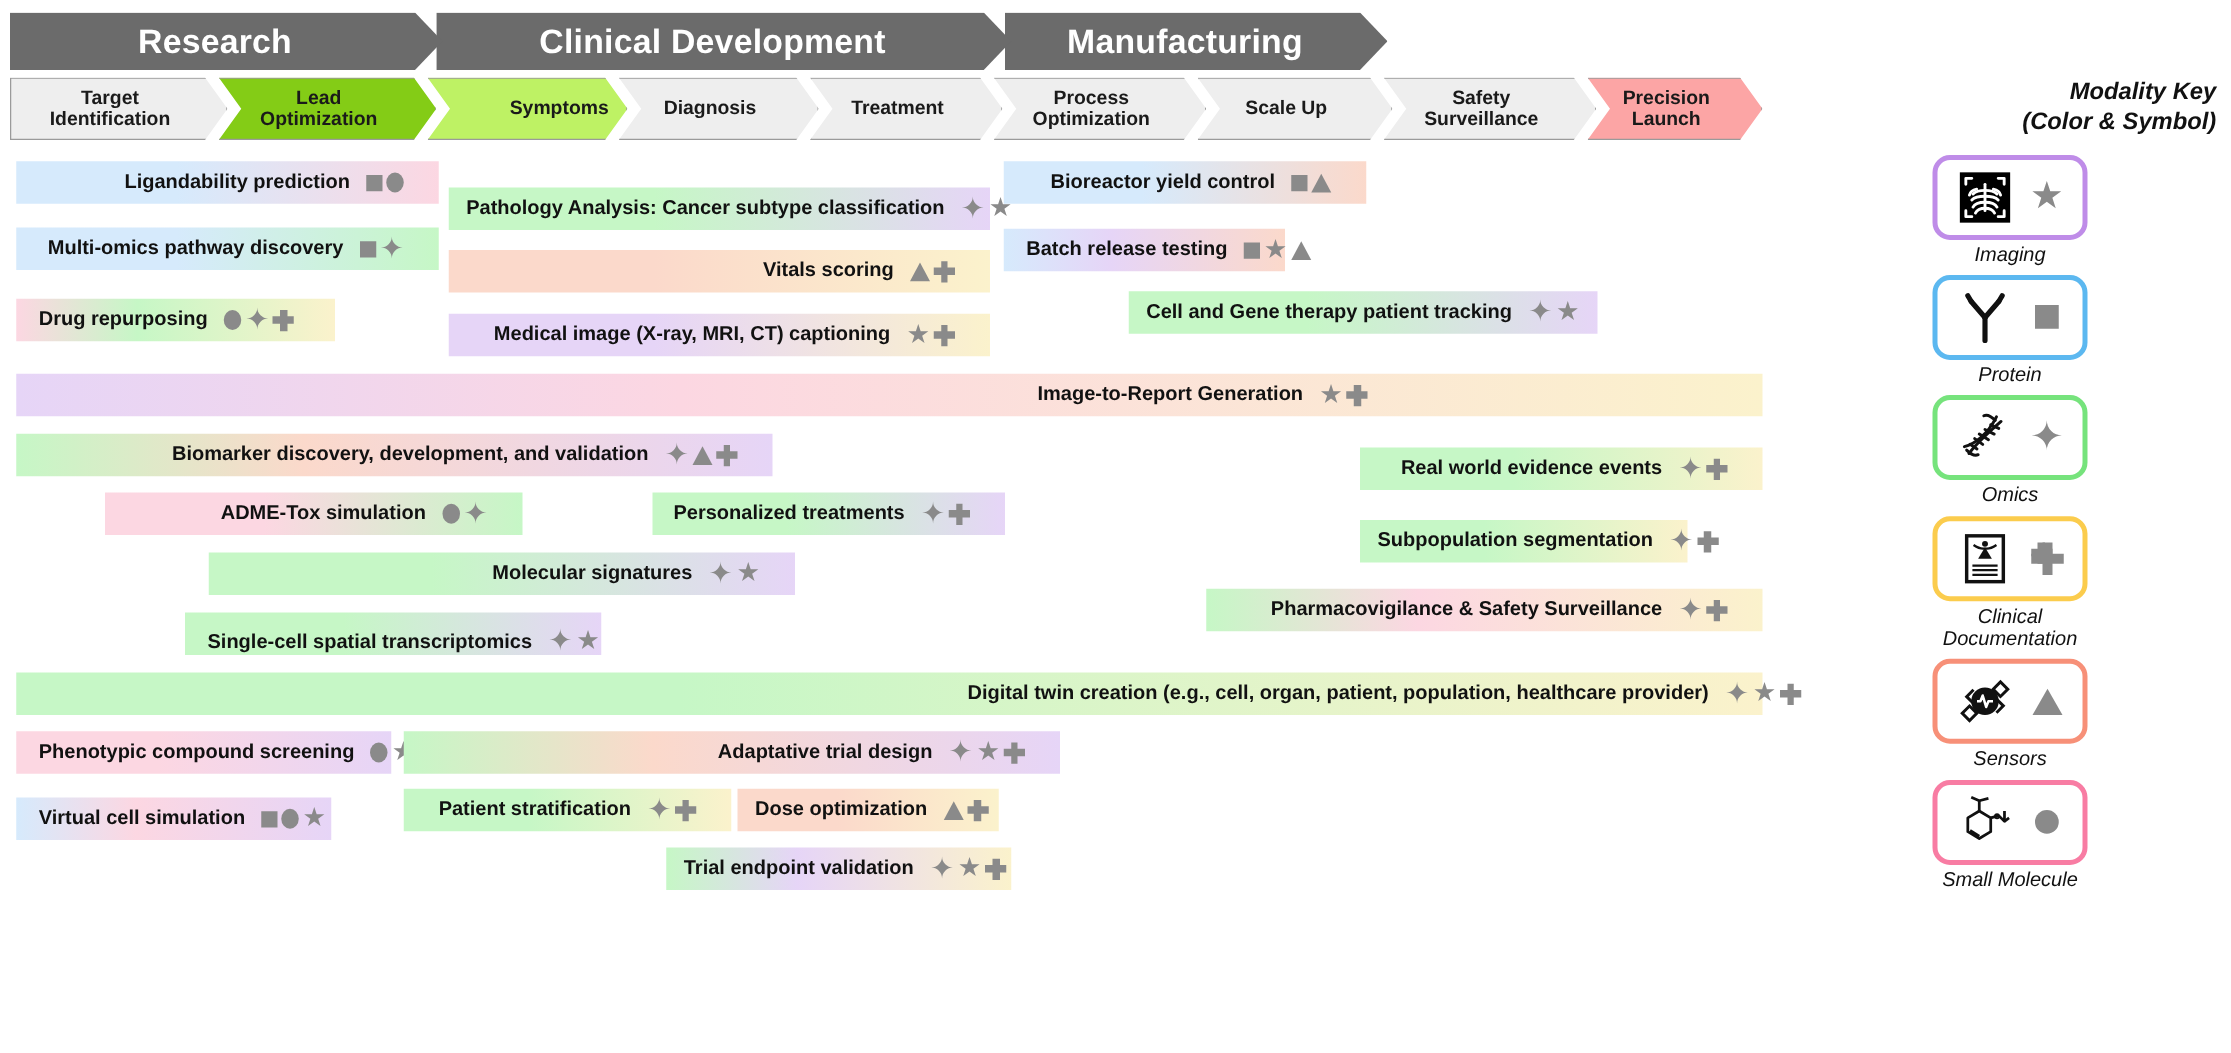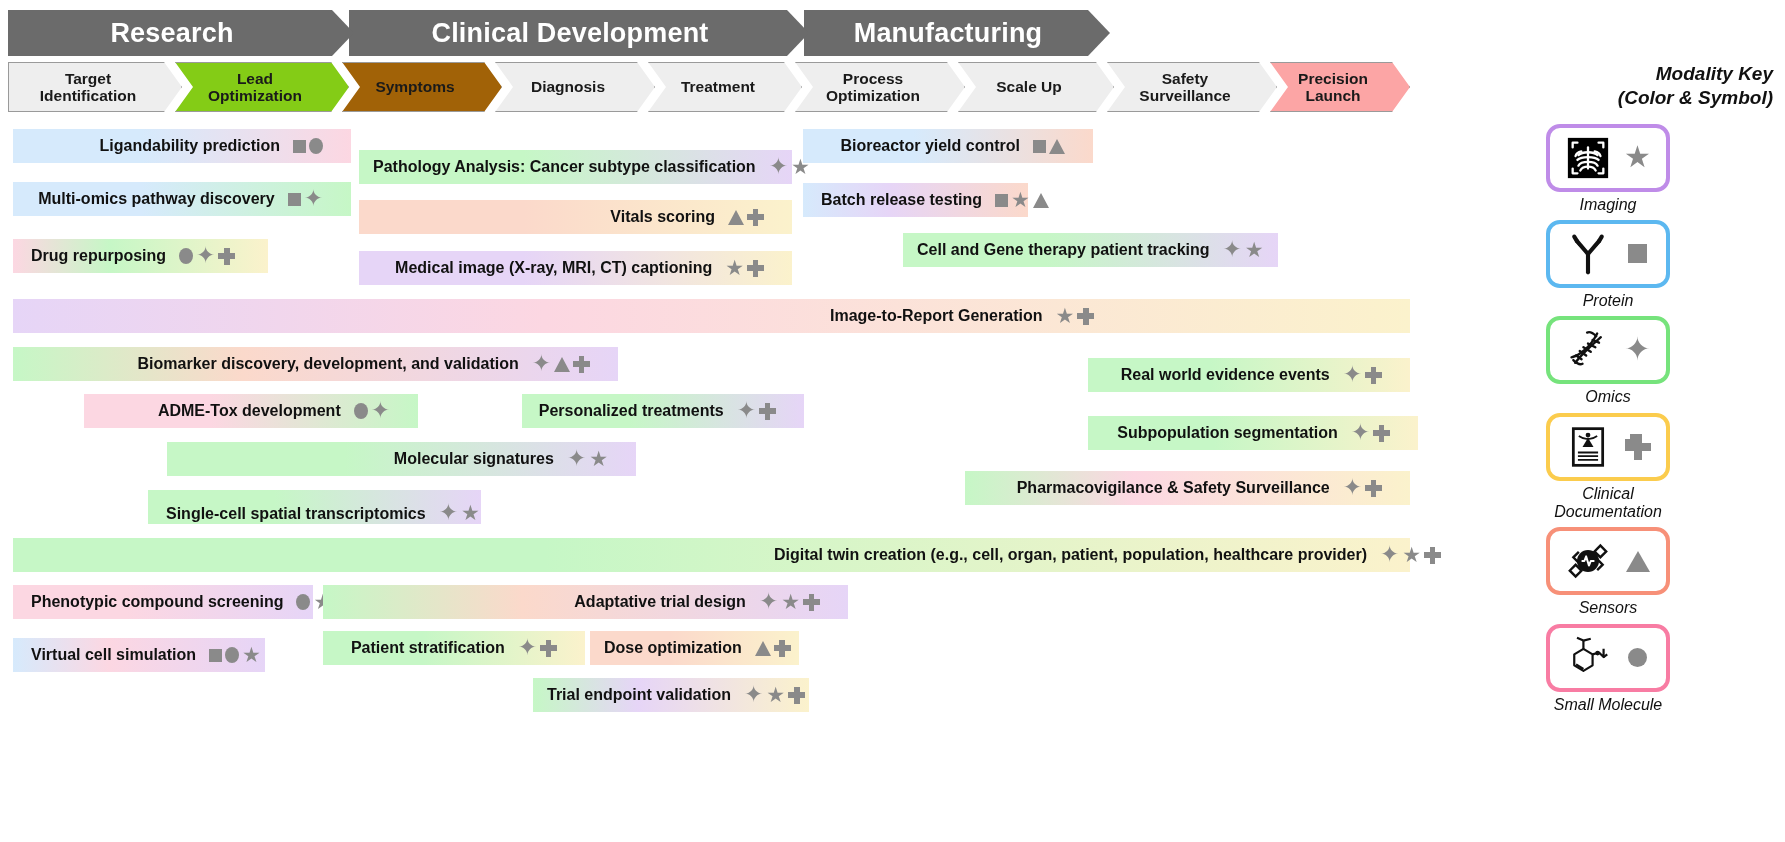--- a/index.html
+++ b/index.html
@@ -99,21 +99,21 @@
           <div>Target</div>
           <div>Identification</div>
         </span>
       </div>
       <div class="stage" style="left: 167px; width: 174px; background: #84cc16; border-color: rgb(154, 154, 154); z-index: 19;">
         <span>
           <div>Lead</div>
           <div>Optimization</div>
         </span>
       </div>
-      <div class="stage" style="left: 334px; width: 160px; background: #a16207; border-color: rgb(154, 154, 154); z-index: 18;">
+      <div class="stage" style="left: 334px; width: 160px; background: #bef264; border-color: rgb(154, 154, 154); z-index: 18; justify-content: flex-end;">
         <span>
           <div>Symptoms</div>
         </span>
       </div>
       <div class="stage" style="left: 487px; width: 160px; background: rgb(238, 238, 238); border-color: rgb(154, 154, 154); z-index: 17;">
         <span>
           <div>Diagnosis</div>
         </span>
       </div>
       <div class="stage" style="left: 640px; width: 154px; background: rgb(238, 238, 238); border-color: rgb(154, 154, 154); z-index: 16;">
@@ -252,37 +252,37 @@
         <div class="bar-inner" style="margin-right: 14px; margin-left: auto;">
           <span class="label">Real world evidence events</span>
           <span class="syms">
             <span class="sym sparkle">✦</span>
             <span class="sym plus"></span>
           </span>
         </div>
       </div>
       <div class="bar" style="left: 84px; top: 394px; width: 334px; background: linear-gradient(90deg, rgb(252, 215, 226) 0%, rgb(252, 215, 226) 38%, rgb(198, 247, 198) 100%);">
         <div class="bar-inner" style="margin-right: 14px; margin-left: auto;">
-          <span class="label">ADME-Tox development</span>
+          <span class="label">ADME-Tox simulation</span>
           <span class="syms">
             <span class="sym circle"></span>
             <span class="sym sparkle">✦</span>
           </span>
         </div>
       </div>
       <div class="bar" style="left: 522px; top: 394px; width: 282px; background: linear-gradient(90deg, rgb(198, 247, 198) 0%, rgb(198, 247, 198) 38%, rgb(230, 213, 247) 100%);">
         <div class="bar-inner" style="margin-right: 14px; margin-left: auto;">
           <span class="label">Personalized treatments</span>
           <span class="syms">
             <span class="sym sparkle">✦</span>
             <span class="sym plus"></span>
           </span>
         </div>
       </div>
-      <div class="bar" style="left: 1088px; top: 416px; width: 330px; background: linear-gradient(90deg, rgb(198, 247, 198) 0%, rgb(198, 247, 198) 38%, rgb(251, 242, 204) 100%);">
+      <div class="bar" style="left: 1088px; top: 416px; width: 262px; background: linear-gradient(90deg, rgb(198, 247, 198) 0%, rgb(198, 247, 198) 38%, rgb(251, 242, 204) 100%);">
         <div class="bar-inner" style="margin-right: 14px; margin-left: auto;">
           <span class="label">Subpopulation segmentation</span>
           <span class="syms">
             <span class="sym sparkle">✦</span>
             <span class="sym plus"></span>
           </span>
         </div>
       </div>
       <div class="bar" style="left: 167px; top: 442px; width: 469px; background: linear-gradient(90deg, rgb(198, 247, 198) 0%, rgb(198, 247, 198) 38%, rgb(230, 213, 247) 100%);">
         <div class="bar-inner" style="margin-right: 14px; margin-left: auto;">

